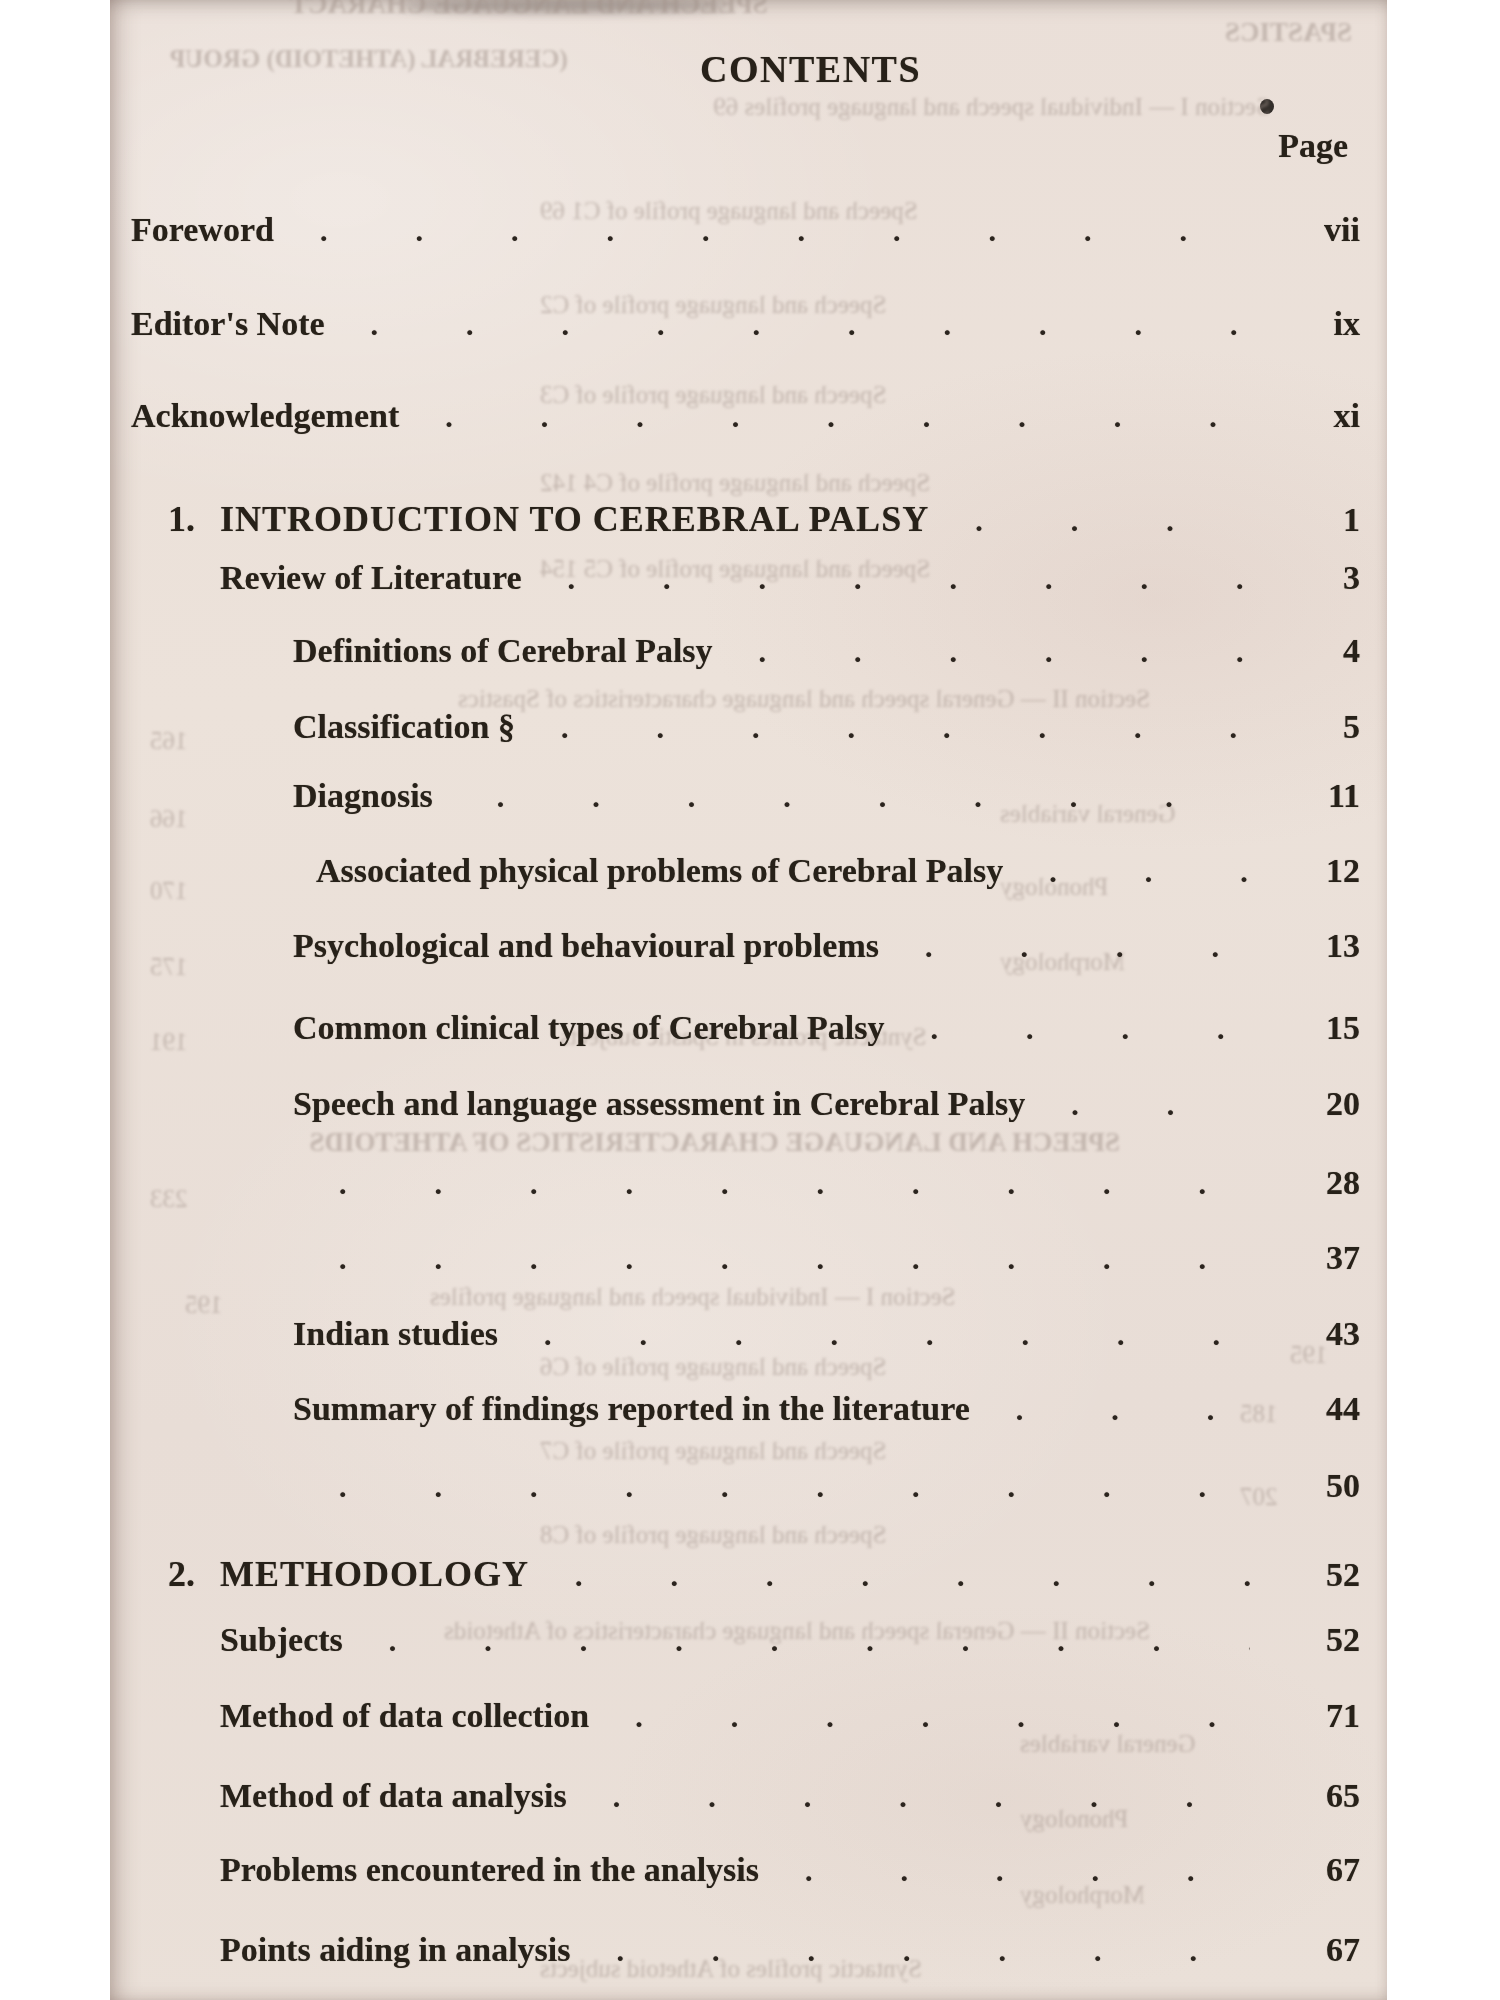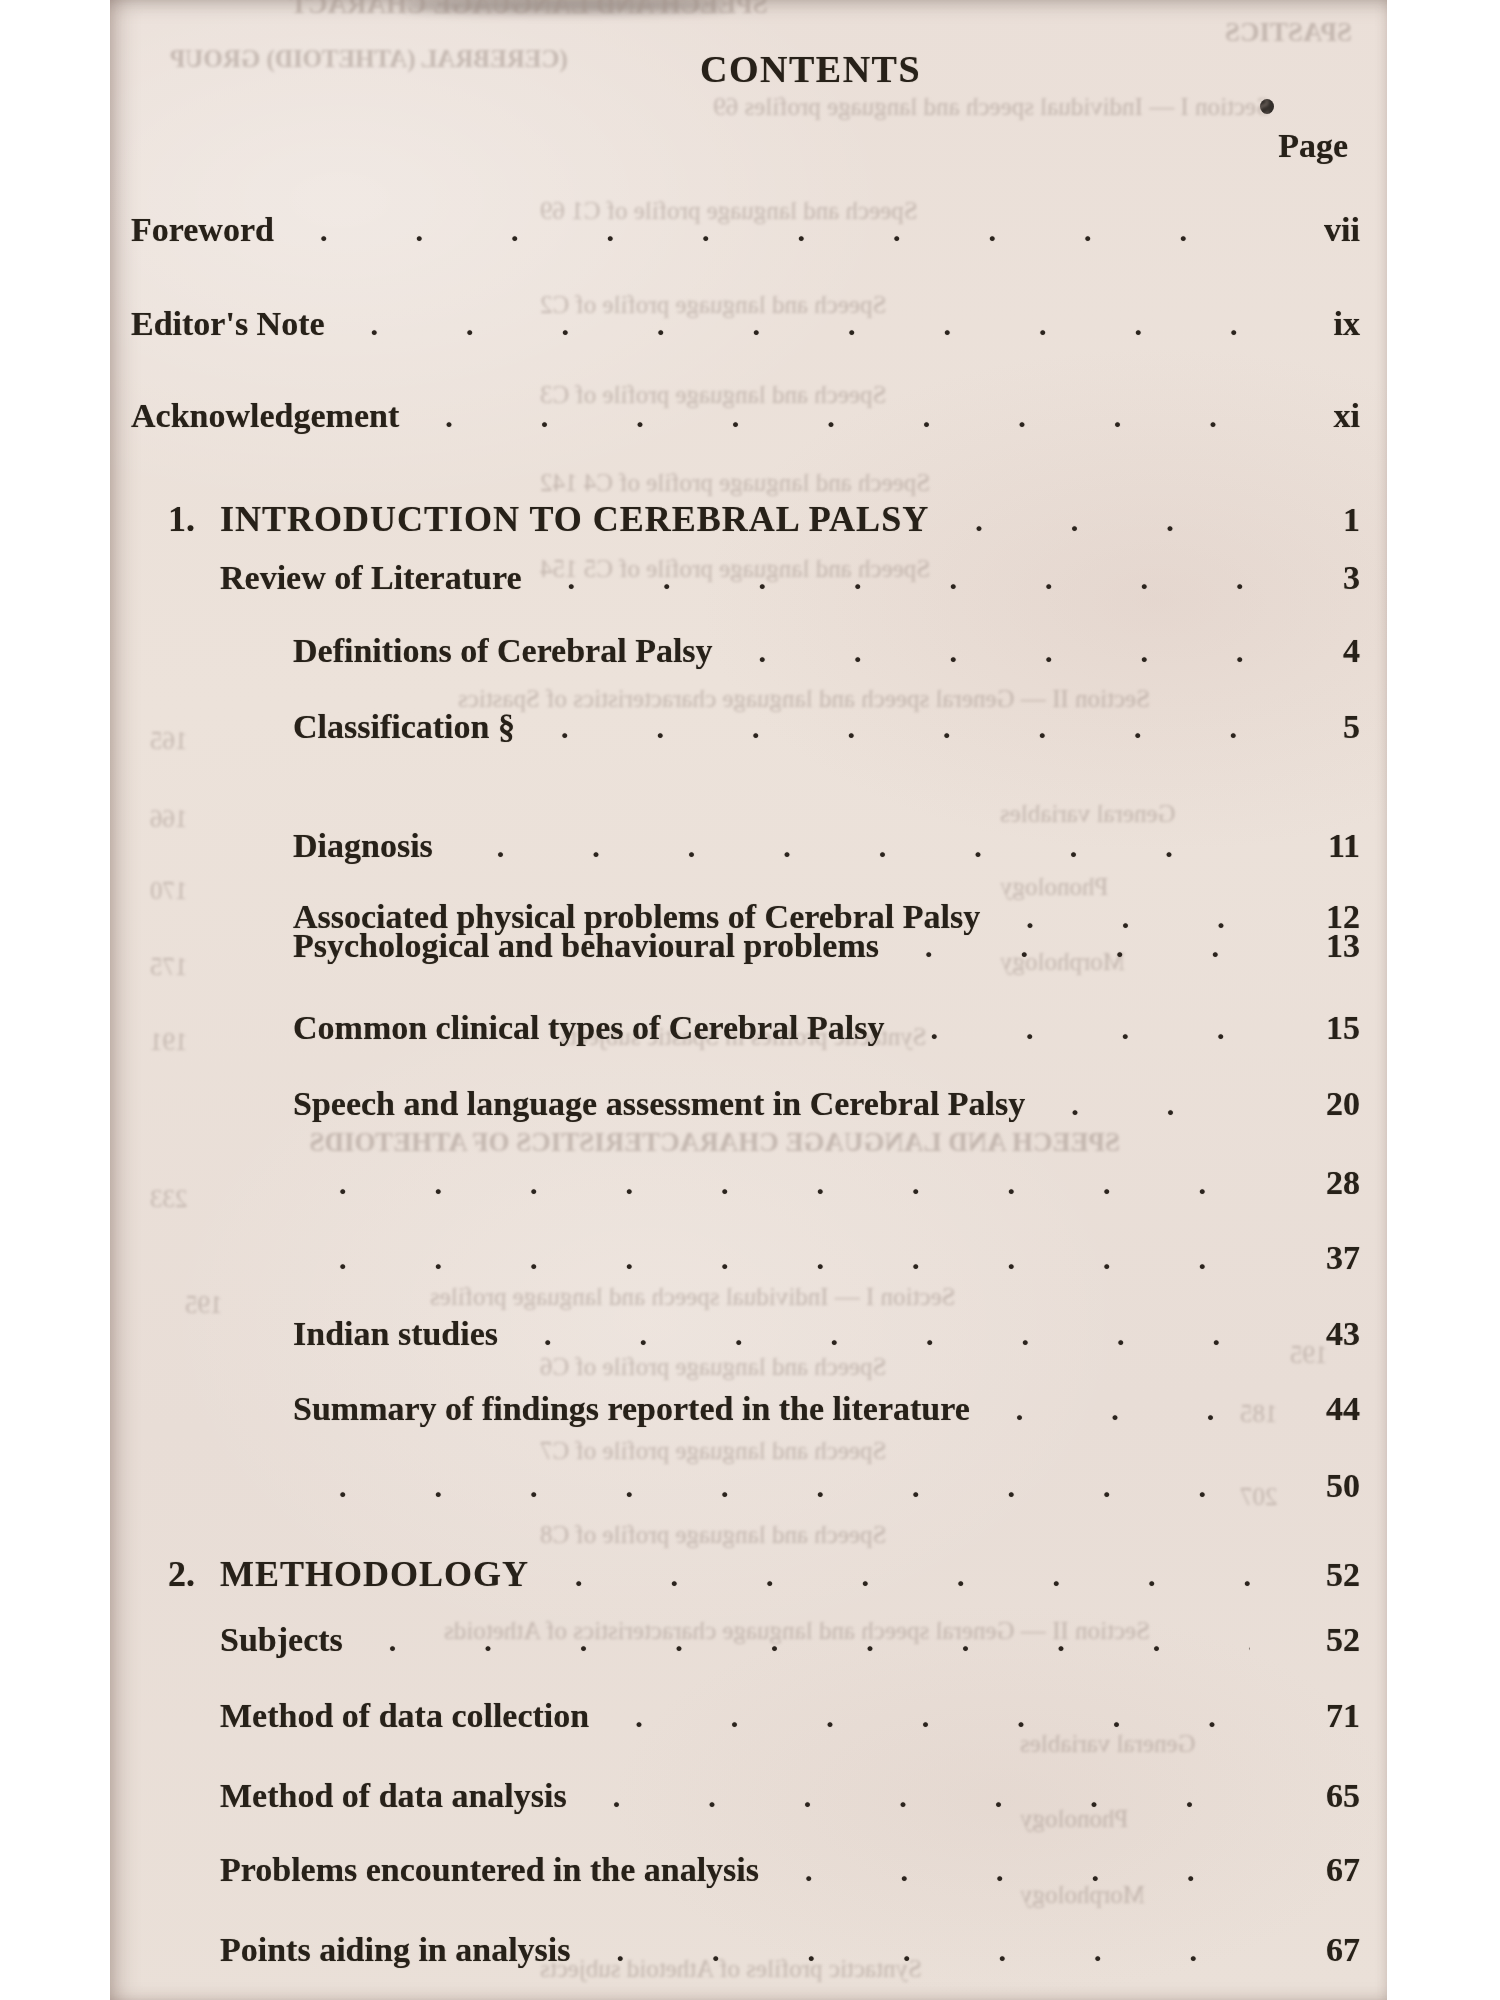--- a/index.html
+++ b/index.html
@@ -150,26 +150,26 @@
         <div class="row sub2" style="top: 633px;">
           <span class="label">Definitions of Cerebral Palsy</span>
           <span class="leader">..................</span>
           <span class="pnum">4</span>
         </div>
         <div class="row sub2" style="top: 709px;">
           <span class="label">Classification §</span>
           <span class="leader">..................</span>
           <span class="pnum">5</span>
         </div>
-        <div class="row sub2" style="top: 828px; gap: 18px;">
+        <div class="row sub2" style="top: 778px; gap: 18px;">
           <span class="label">Diagnosis</span>
           <span class="leader">..................</span>
           <span class="pnum">11</span>
         </div>
-        <div class="row sub2" style="top: 899px;">
+        <div class="row sub2" style="top: 853px; margin-left: 23px;">
           <span class="label">Associated physical problems of Cerebral Palsy</span>
           <span class="leader">..................</span>
           <span class="pnum">12</span>
         </div>
         <div class="row sub2" style="top: 928px;">
           <span class="label">Psychological and behavioural problems</span>
           <span class="leader">..................</span>
           <span class="pnum">13</span>
         </div>
         <div class="row sub2" style="top: 1010px;">

